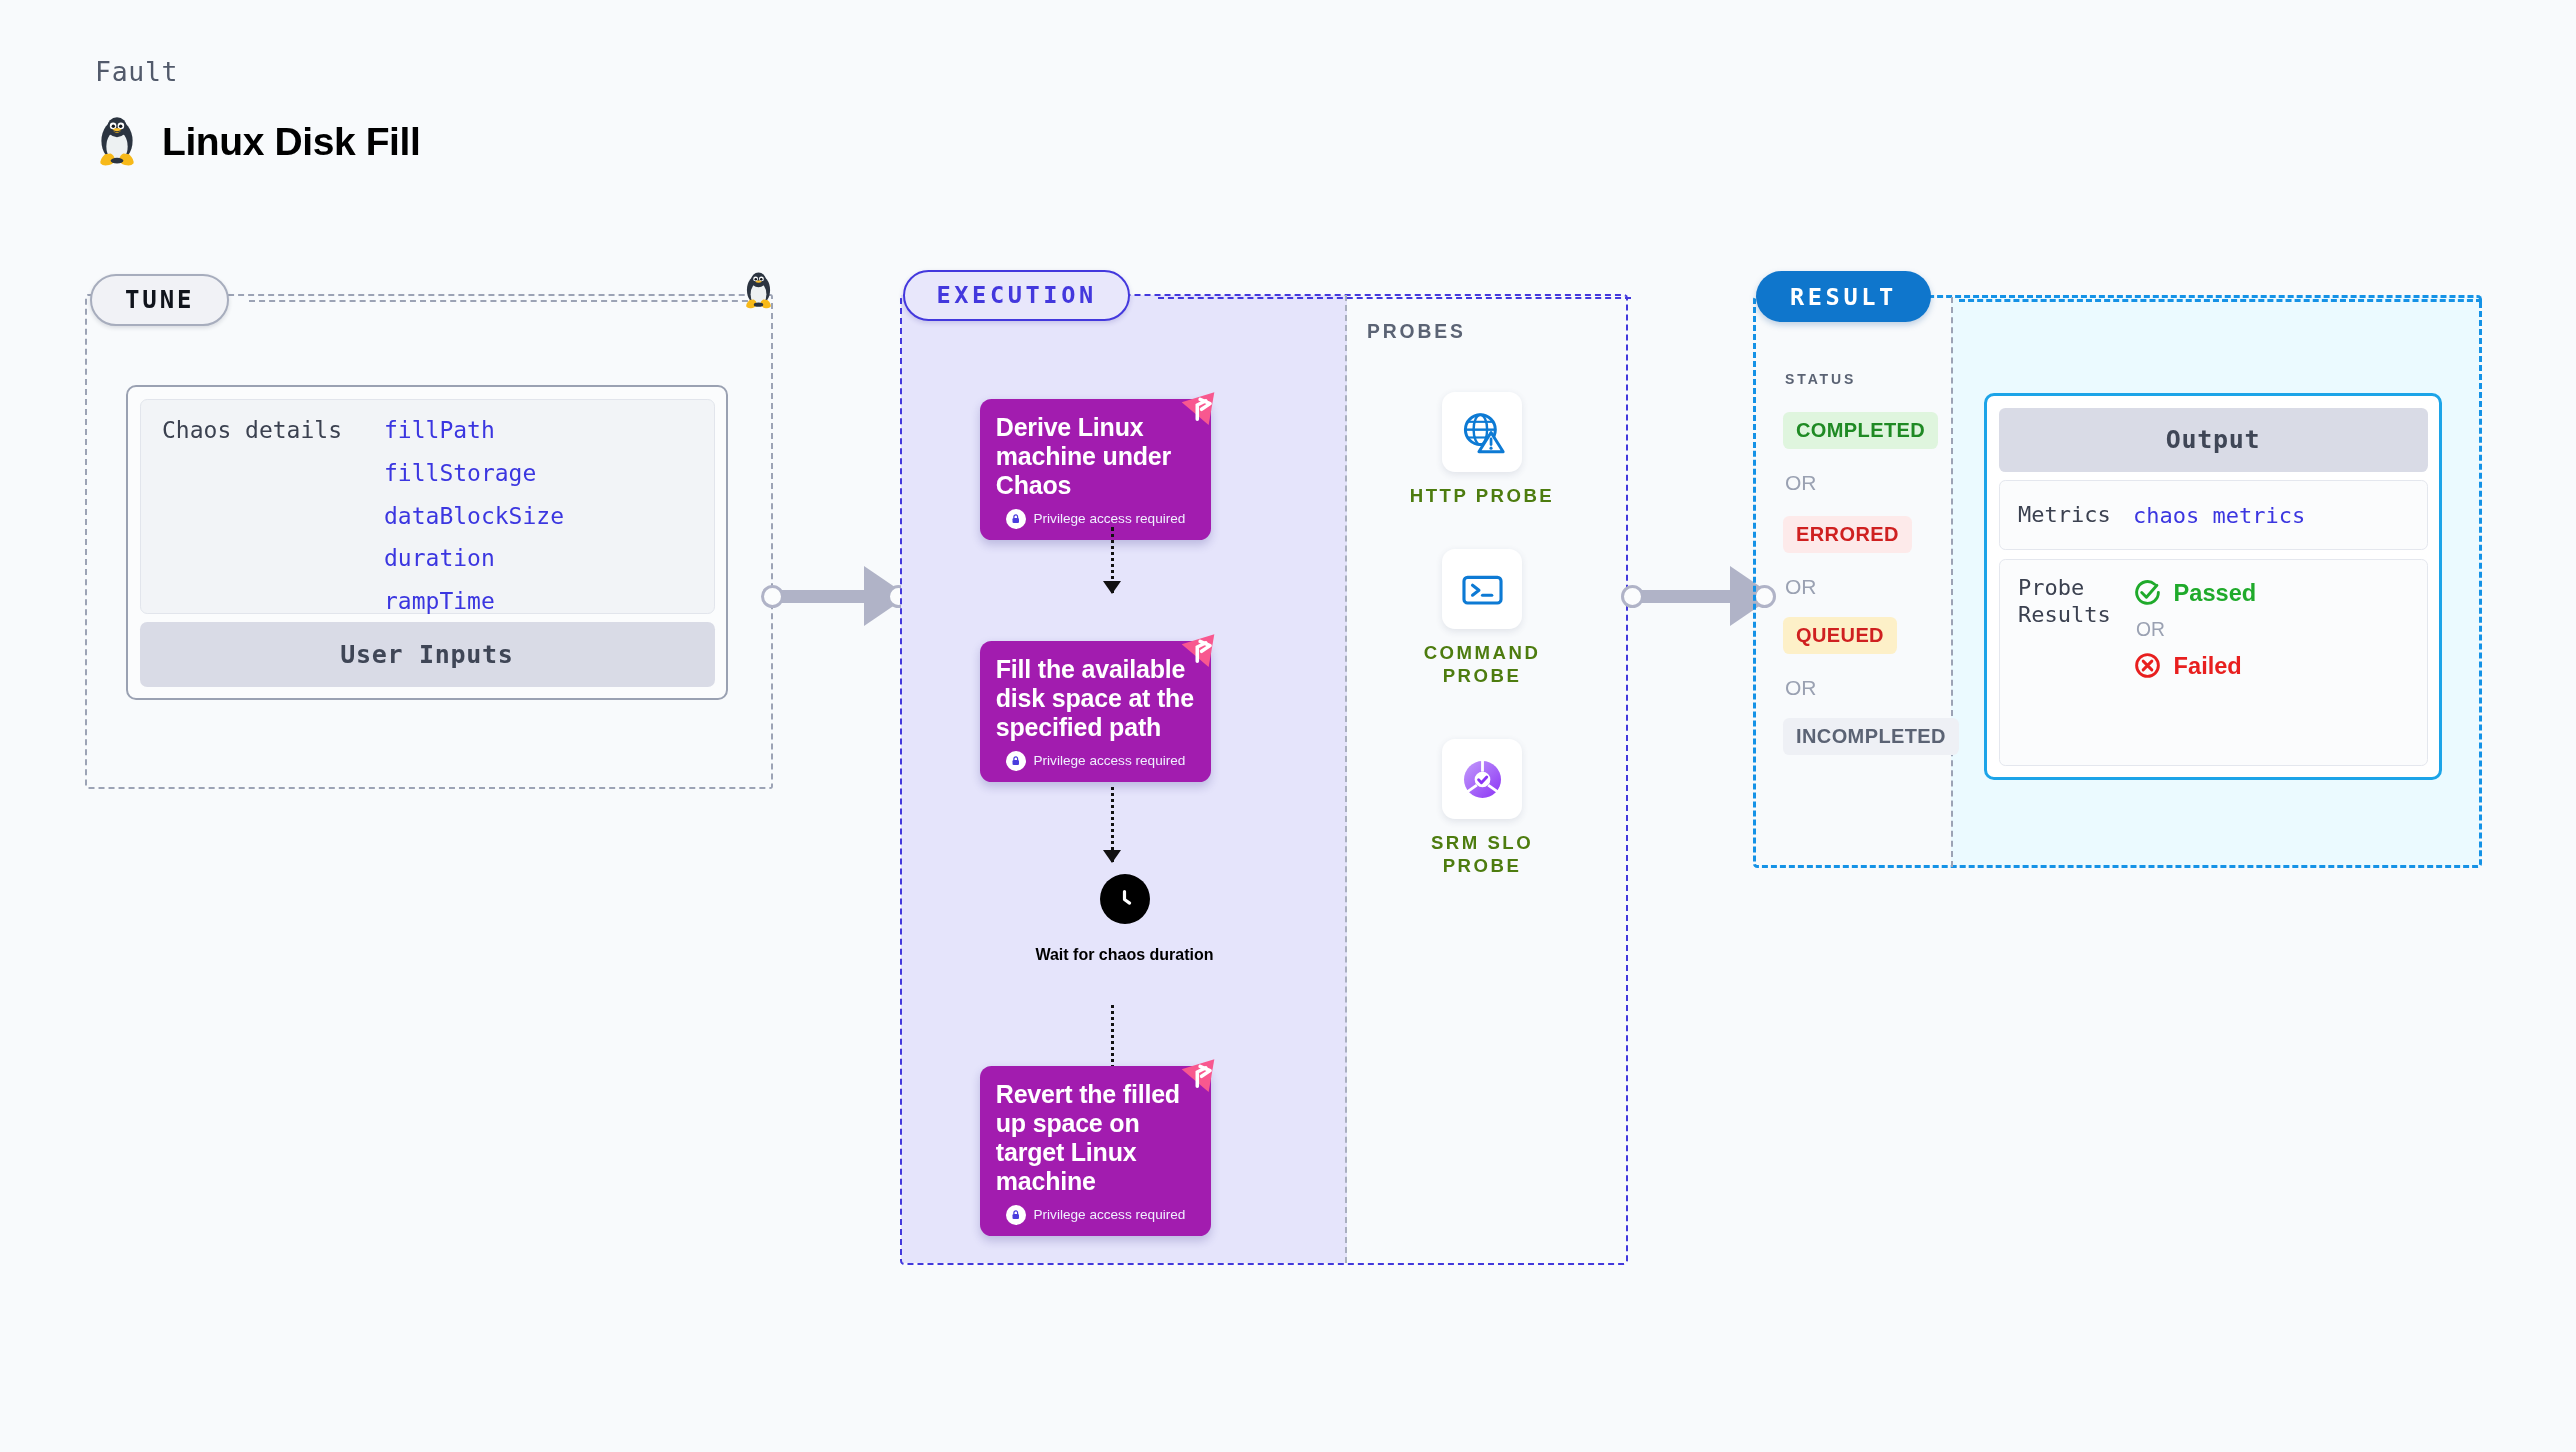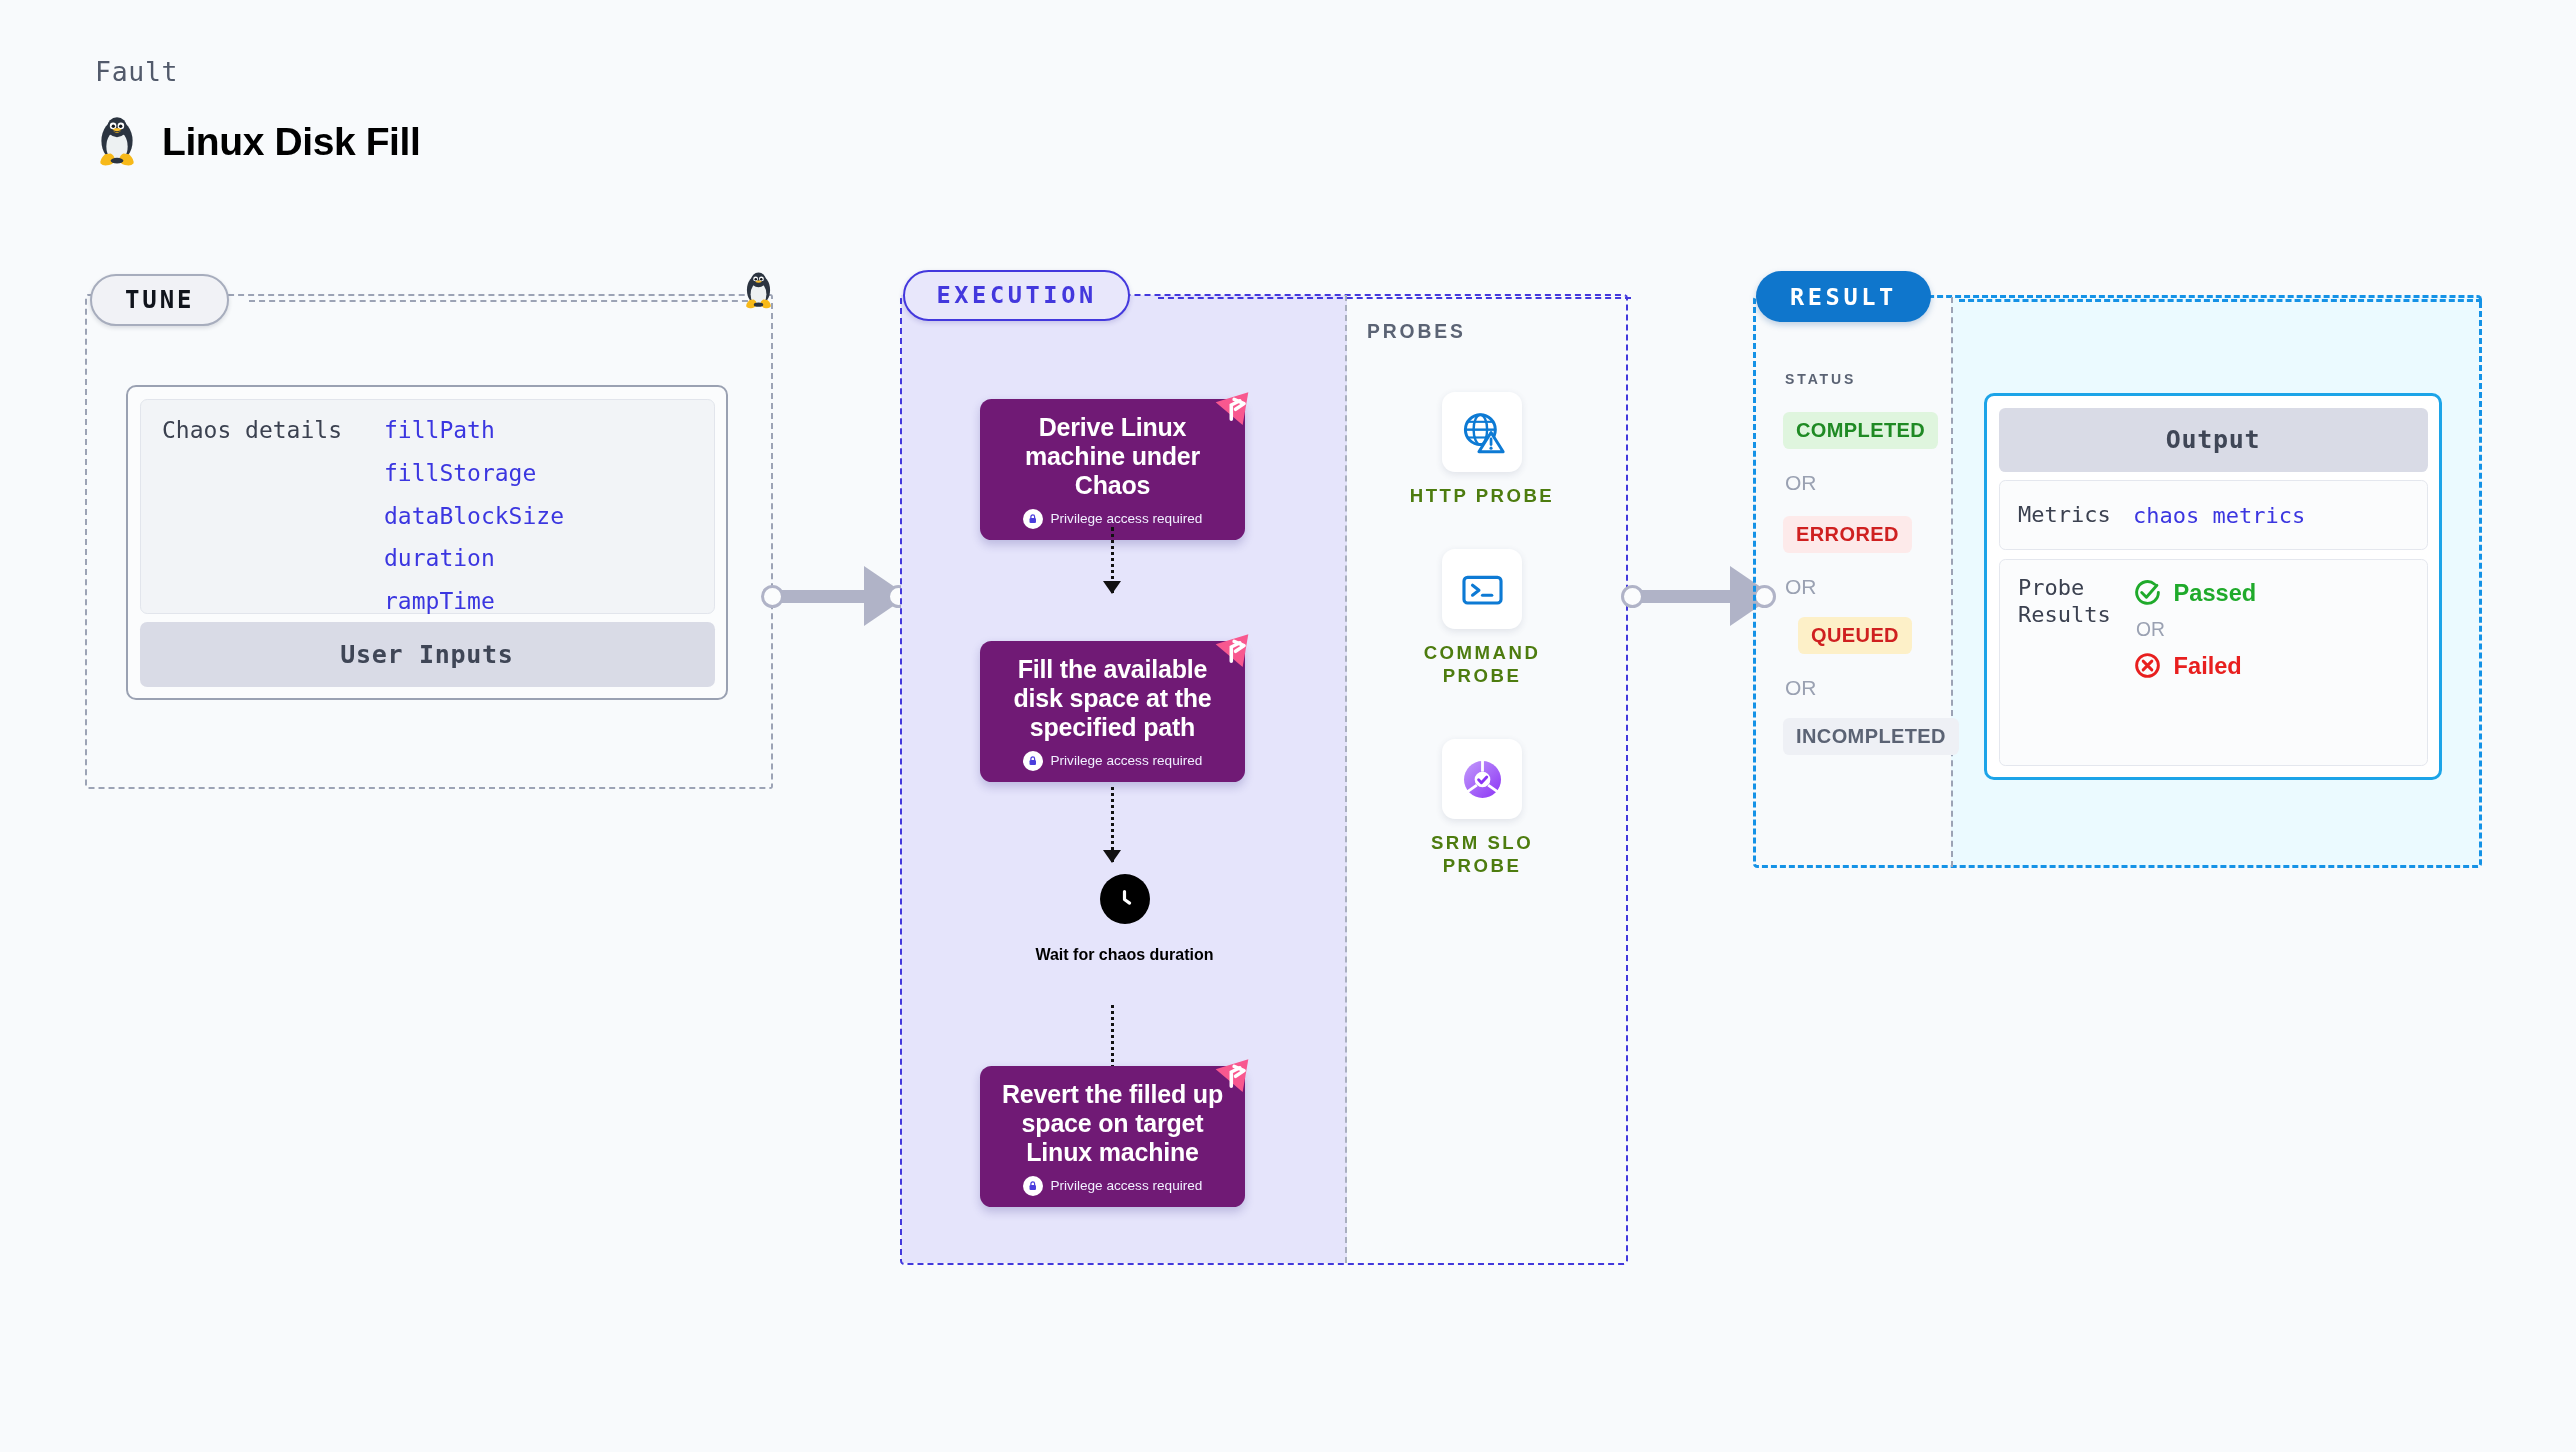--- a/index.html
+++ b/index.html
@@ -99,24 +99,24 @@
   #exec-badge span{
     font-family:"DejaVu Sans Mono","Liberation Mono",monospace;
     font-size:23.6px;font-weight:bold;color:#4338dd;letter-spacing:3.6px;
   }
   #exec-connector{
     left:1158px;top:297px;width:473px;height:0;
     border-top:2.9px dashed #4338dd;
   }
 
   .exec-card{
-    position:absolute;width:265px;
-    background:#701a75;border-radius:11.5px;
+    position:absolute;width:231px;
+    background:#a21caf;border-radius:11.5px;
     box-shadow:0 4.3px 10px rgba(45,35,130,0.22);
-    color:#fff;text-align:center;
+    color:#fff;text-align:left;
     padding:14.3px 15.8px 11.5px;box-sizing:border-box;
   }
   .exec-card .title{
     font-size:25px;font-weight:bold;line-height:1.16;letter-spacing:-0.2px;
   }
   .exec-card .priv{
     margin-top:8.6px;display:flex;align-items:center;justify-content:center;gap:7.9px;
     font-size:13.6px;font-weight:500;color:#f1f0ff;
   }
   .lock-badge{
@@ -474,21 +474,21 @@
 <div class="abs" id="result-badge">
   <span>RESULT</span>
 </div>
 
 <div class="abs" id="status-title">STATUS</div>
 
 <div class="status-badge abs" style="left:1783px;top:412px;background:#dff5de;color:#1f8a24;">COMPLETED</div>
 <div class="or-text abs" style="left:1785px;top:471px;">OR</div>
 <div class="status-badge abs" style="left:1783px;top:516px;background:#fdeaea;color:#cf2020;">ERRORED</div>
 <div class="or-text abs" style="left:1785px;top:575px;">OR</div>
-<div class="status-badge abs" style="left:1783px;top:617px;background:#fdf0c8;color:#cf2020;margin-left:15px;">QUEUED</div>
+<div class="status-badge abs" style="left:1783px;top:617px;background:#fdf0c8;color:#cf2020;">QUEUED</div>
 <div class="or-text abs" style="left:1785px;top:676px;">OR</div>
 <div class="status-badge abs" style="left:1783px;top:718px;background:#eef0f5;color:#5b6374;">INCOMPLETED</div>
 
 <div class="abs" id="output-card">
   <div id="output-header">
     <span>Output</span>
   </div>
   <div class="out-row" id="metrics-row">
     <div class="out-key">Metrics</div>
     <div id="metrics-value">chaos metrics</div>

